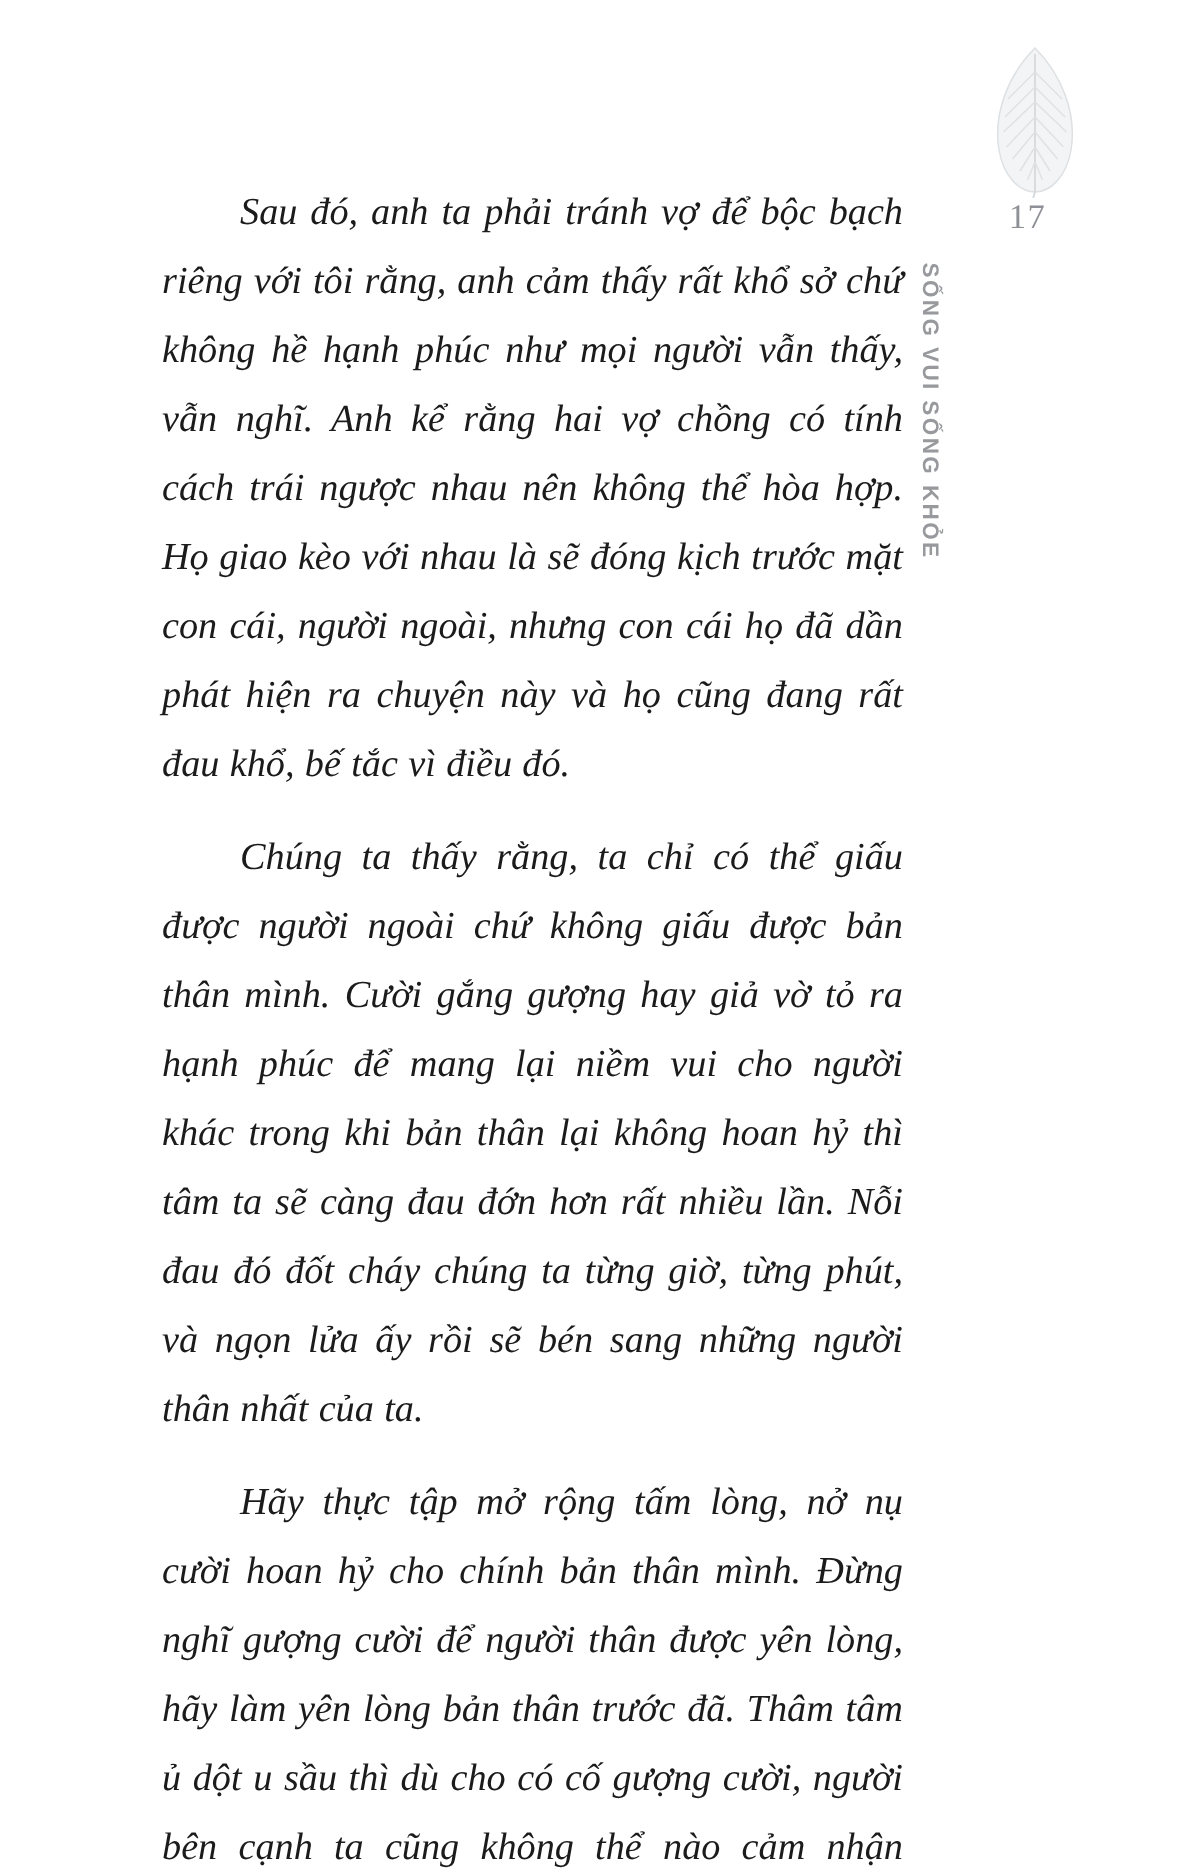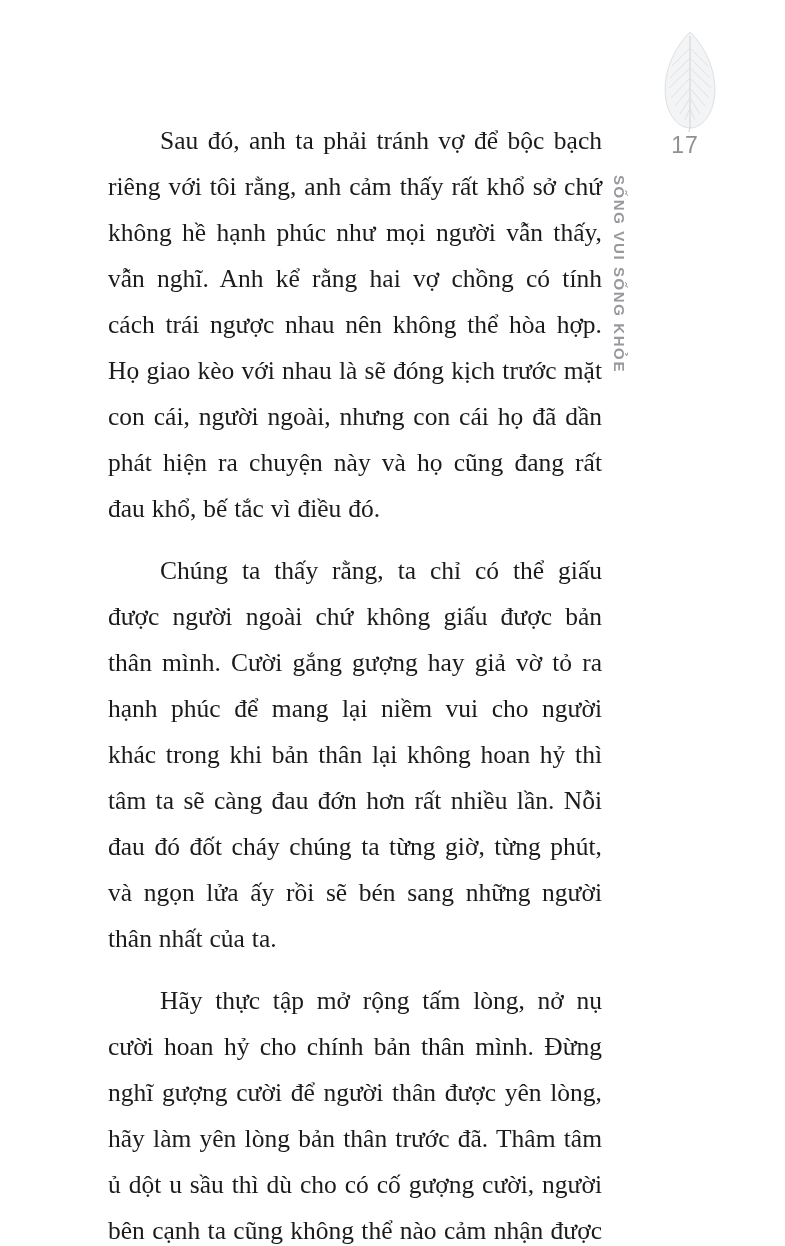--- a/index.html
+++ b/index.html
@@ -42,21 +42,21 @@
 
   .page-number {
     position: absolute;
     top: 132px;
     left: 40px;
     width: 70px;
     text-align: center;
     font-size: 23px;
     letter-spacing: 1px;
     color: #8e9196;
-    font-family: Liberation Sans, sans-serif;
+    font-family: Liberation Serif, serif;
   }
 
   .running-head {
     position: absolute;
     top: 175px;
     left: 18px;
     width: 120px;
     text-align: left;
     font-family: "Liberation Sans", sans-serif;
     font-size: 15px;
@@ -77,20 +77,21 @@
   }
 
   .para {
     margin: 0 0 16px 0;
     font-size: 25.5px;
     line-height: 46px;
     text-align: justify;
     text-indent: 52px;
     word-spacing: 0.5px;
     color: #1b1b1b;
+    font-style: italic;
   }
 
   .para:last-child {
     margin-bottom: 0;
   }
 </style>
 </head>
 <body>
 
 <div class="page">

